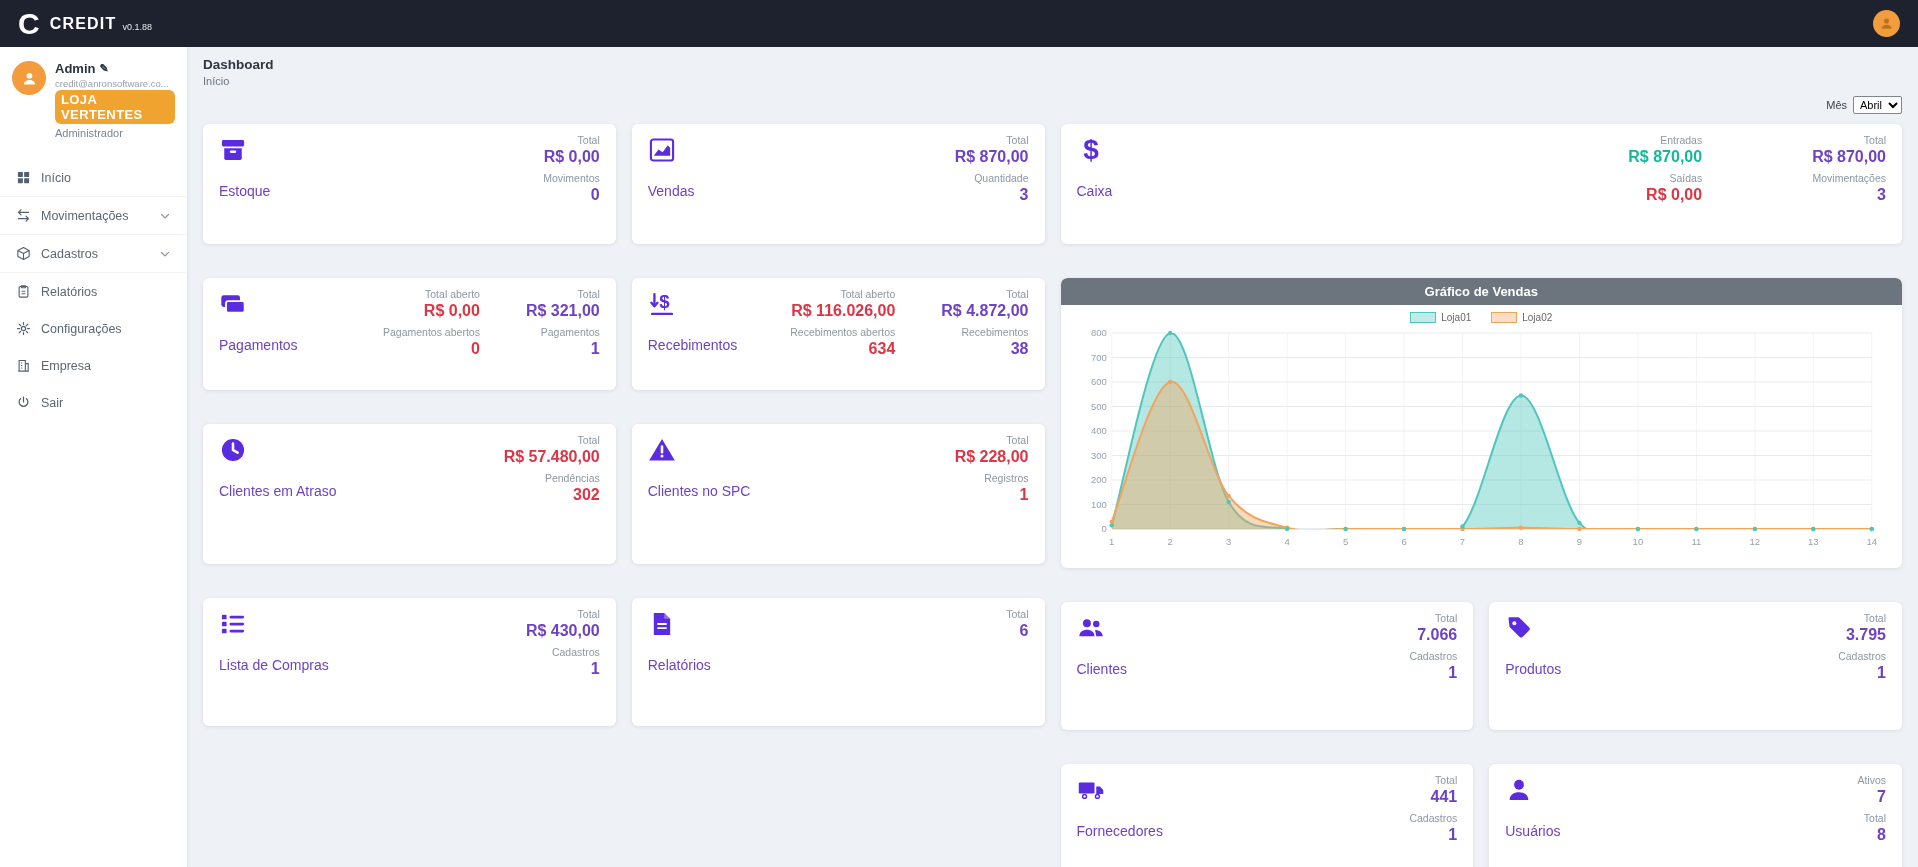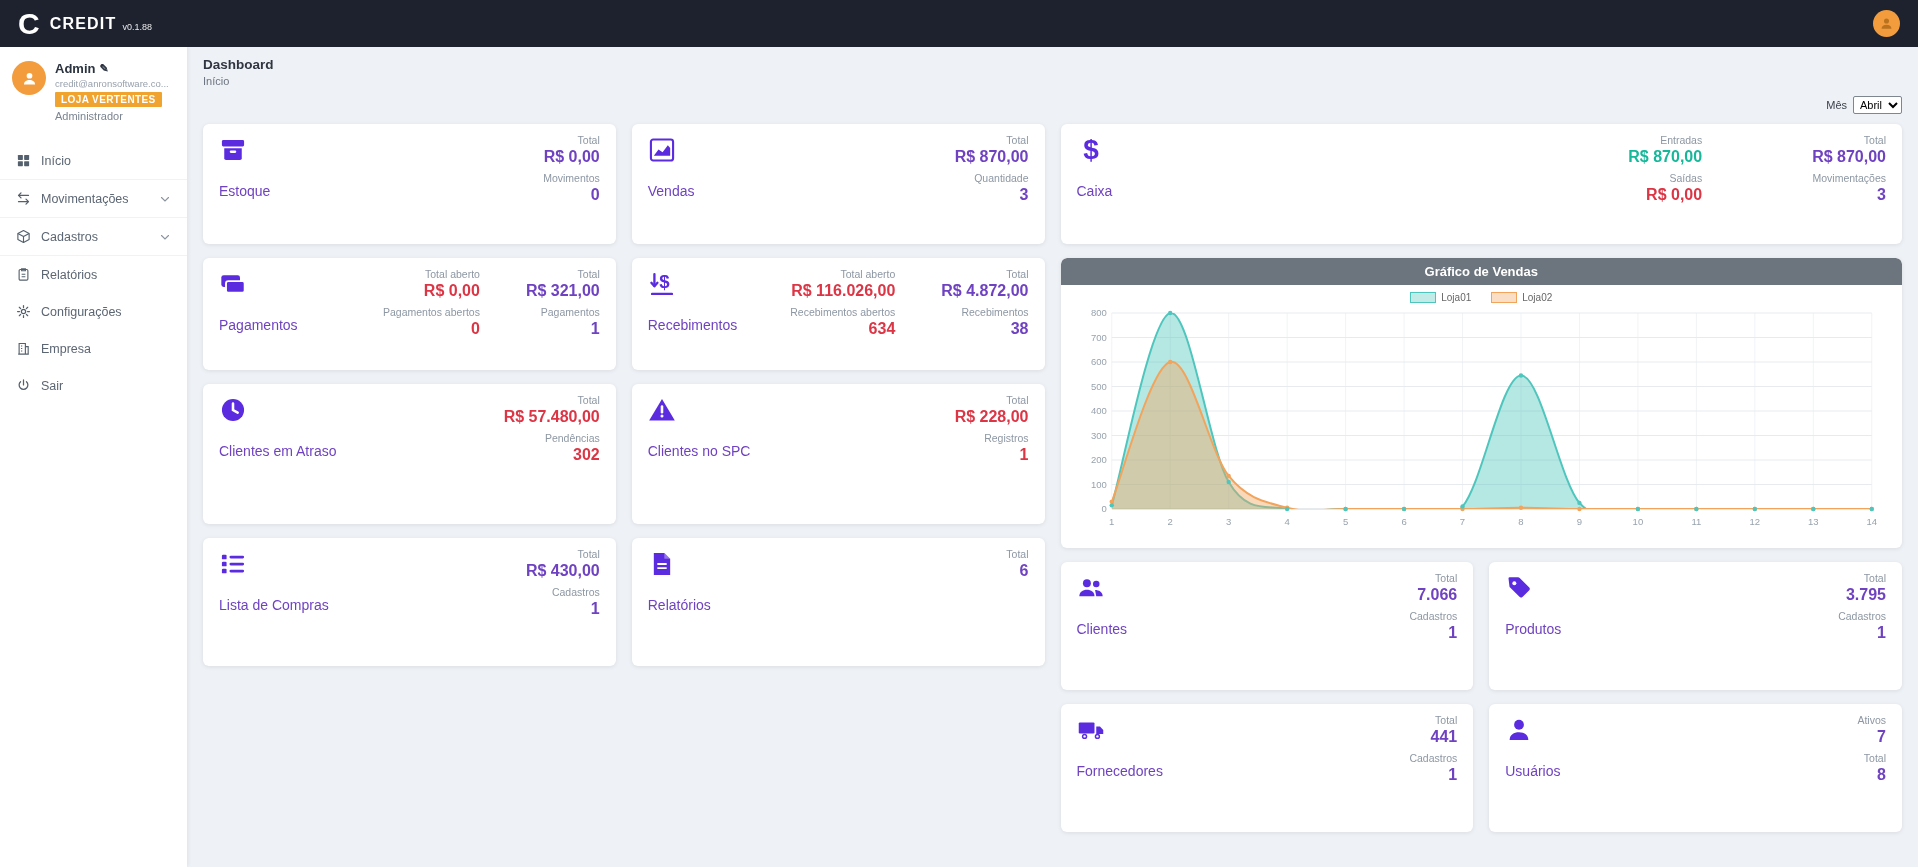--- a/index.html
+++ b/index.html
@@ -14,38 +14,38 @@
   .topbar-spacer{flex:1}
   .topbar-avatar{width:27px;height:27px;border-radius:50%;background:var(--avatarOrange);display:flex;align-items:center;justify-content:center;cursor:pointer}
 
   
   .sidebar{position:absolute;top:47px;left:0;width:187px;bottom:0;background:#fff;box-shadow:1px 0 4px rgba(0,0,0,.07);box-sizing:border-box;padding-top:14px;z-index:4}
   .profile{display:flex;padding:0 12px 10px;gap:9px}
   .profile-avatar{width:34px;height:34px;border-radius:50%;background:var(--avatarOrange);flex:none;display:flex;align-items:center;justify-content:center}
   .pname{font-size:13px;font-weight:bold;color:#2b3340;display:flex;align-items:center}
   .pencil{font-size:11px;margin-left:4px;color:#2b3340;cursor:pointer}
   .pemail{font-size:9.5px;color:#98a1ac;white-space:nowrap;overflow:hidden;text-overflow:ellipsis;max-width:118px;margin-top:2px}
-  .pbadge{display:inline-block;background:var(--badgeOrange);color:#fff;font-size:10px;font-weight:bold;padding:2px 6px;border-radius:1px;margin:1px 0 3px;letter-spacing:.4px}
+  .pbadge{display:inline-block;background:var(--badgeOrange);color:#fff;font-size:13px;font-weight:bold;padding:2px 6px;border-radius:6px;margin:1px 0 3px;letter-spacing:.4px}
   .prole{font-size:11px;color:#7b8591}
   .menu{margin-top:10px}
   .menu-item{display:flex;align-items:center;gap:10px;padding:11px 16px;font-size:12.5px;color:#5c6673;cursor:pointer}
   .menu-item.bordered{border-top:1px solid #f0f2f5}
   .menu-item.bordered-b{border-bottom:1px solid #f0f2f5}
   .mi-icon{width:15px;height:15px;color:#55606e;display:inline-flex;flex:none}
   .chev{margin-left:auto;width:12px;height:12px;color:#8a939e;display:inline-flex}
 
   
   .main{position:absolute;left:187px;top:47px;right:0;bottom:0;padding:10px 16px 0;box-sizing:border-box;overflow:hidden}
   .page-title{font-size:13.5px;font-weight:bold;color:#2f3642}
   .page-sub{font-size:11px;color:#6b7480;margin-top:3px}
   .month-row{display:flex;justify-content:flex-end;align-items:center;gap:6px;margin:9px 0 10px;font-size:11px;color:#3c434d}
   .month-row select{font-size:11px;padding:1px 2px;border:1px solid #7e8690;border-radius:2px;background:#fff;font-family:"Liberation Sans",sans-serif}
 
   .content{display:grid;grid-template-columns:1fr 1fr;gap:16px;align-items:start}
-  .col{display:flex;flex-direction:column;gap:14px}
+  .col{display:flex;flex-direction:column;gap:34px}
   .row2{display:grid;grid-template-columns:1fr 1fr;gap:16px}
 
   .card{position:relative;background:#fff;border-radius:6px;box-shadow:0 1px 4px rgba(25,30,40,.09);padding:12px 16px;box-sizing:border-box}
   .hA{height:120px}.hB{height:112px}.hC{height:140px}.hD{height:128px}
   .card-icon{width:28px;height:28px;color:var(--accent);display:inline-block}
   .card-title{display:block;margin-top:15px;font-size:14px;color:var(--valuePurple);text-decoration:none;font-weight:500;width:max-content;cursor:pointer}
   .stats{position:absolute;top:10px;right:16px;display:flex;gap:46px}
   .stat-group{display:flex;flex-direction:column;align-items:flex-end}
   .stat-label{font-size:10.5px;color:#8d97a3;margin-top:6px}
   .stat-label:first-child{margin-top:0}

